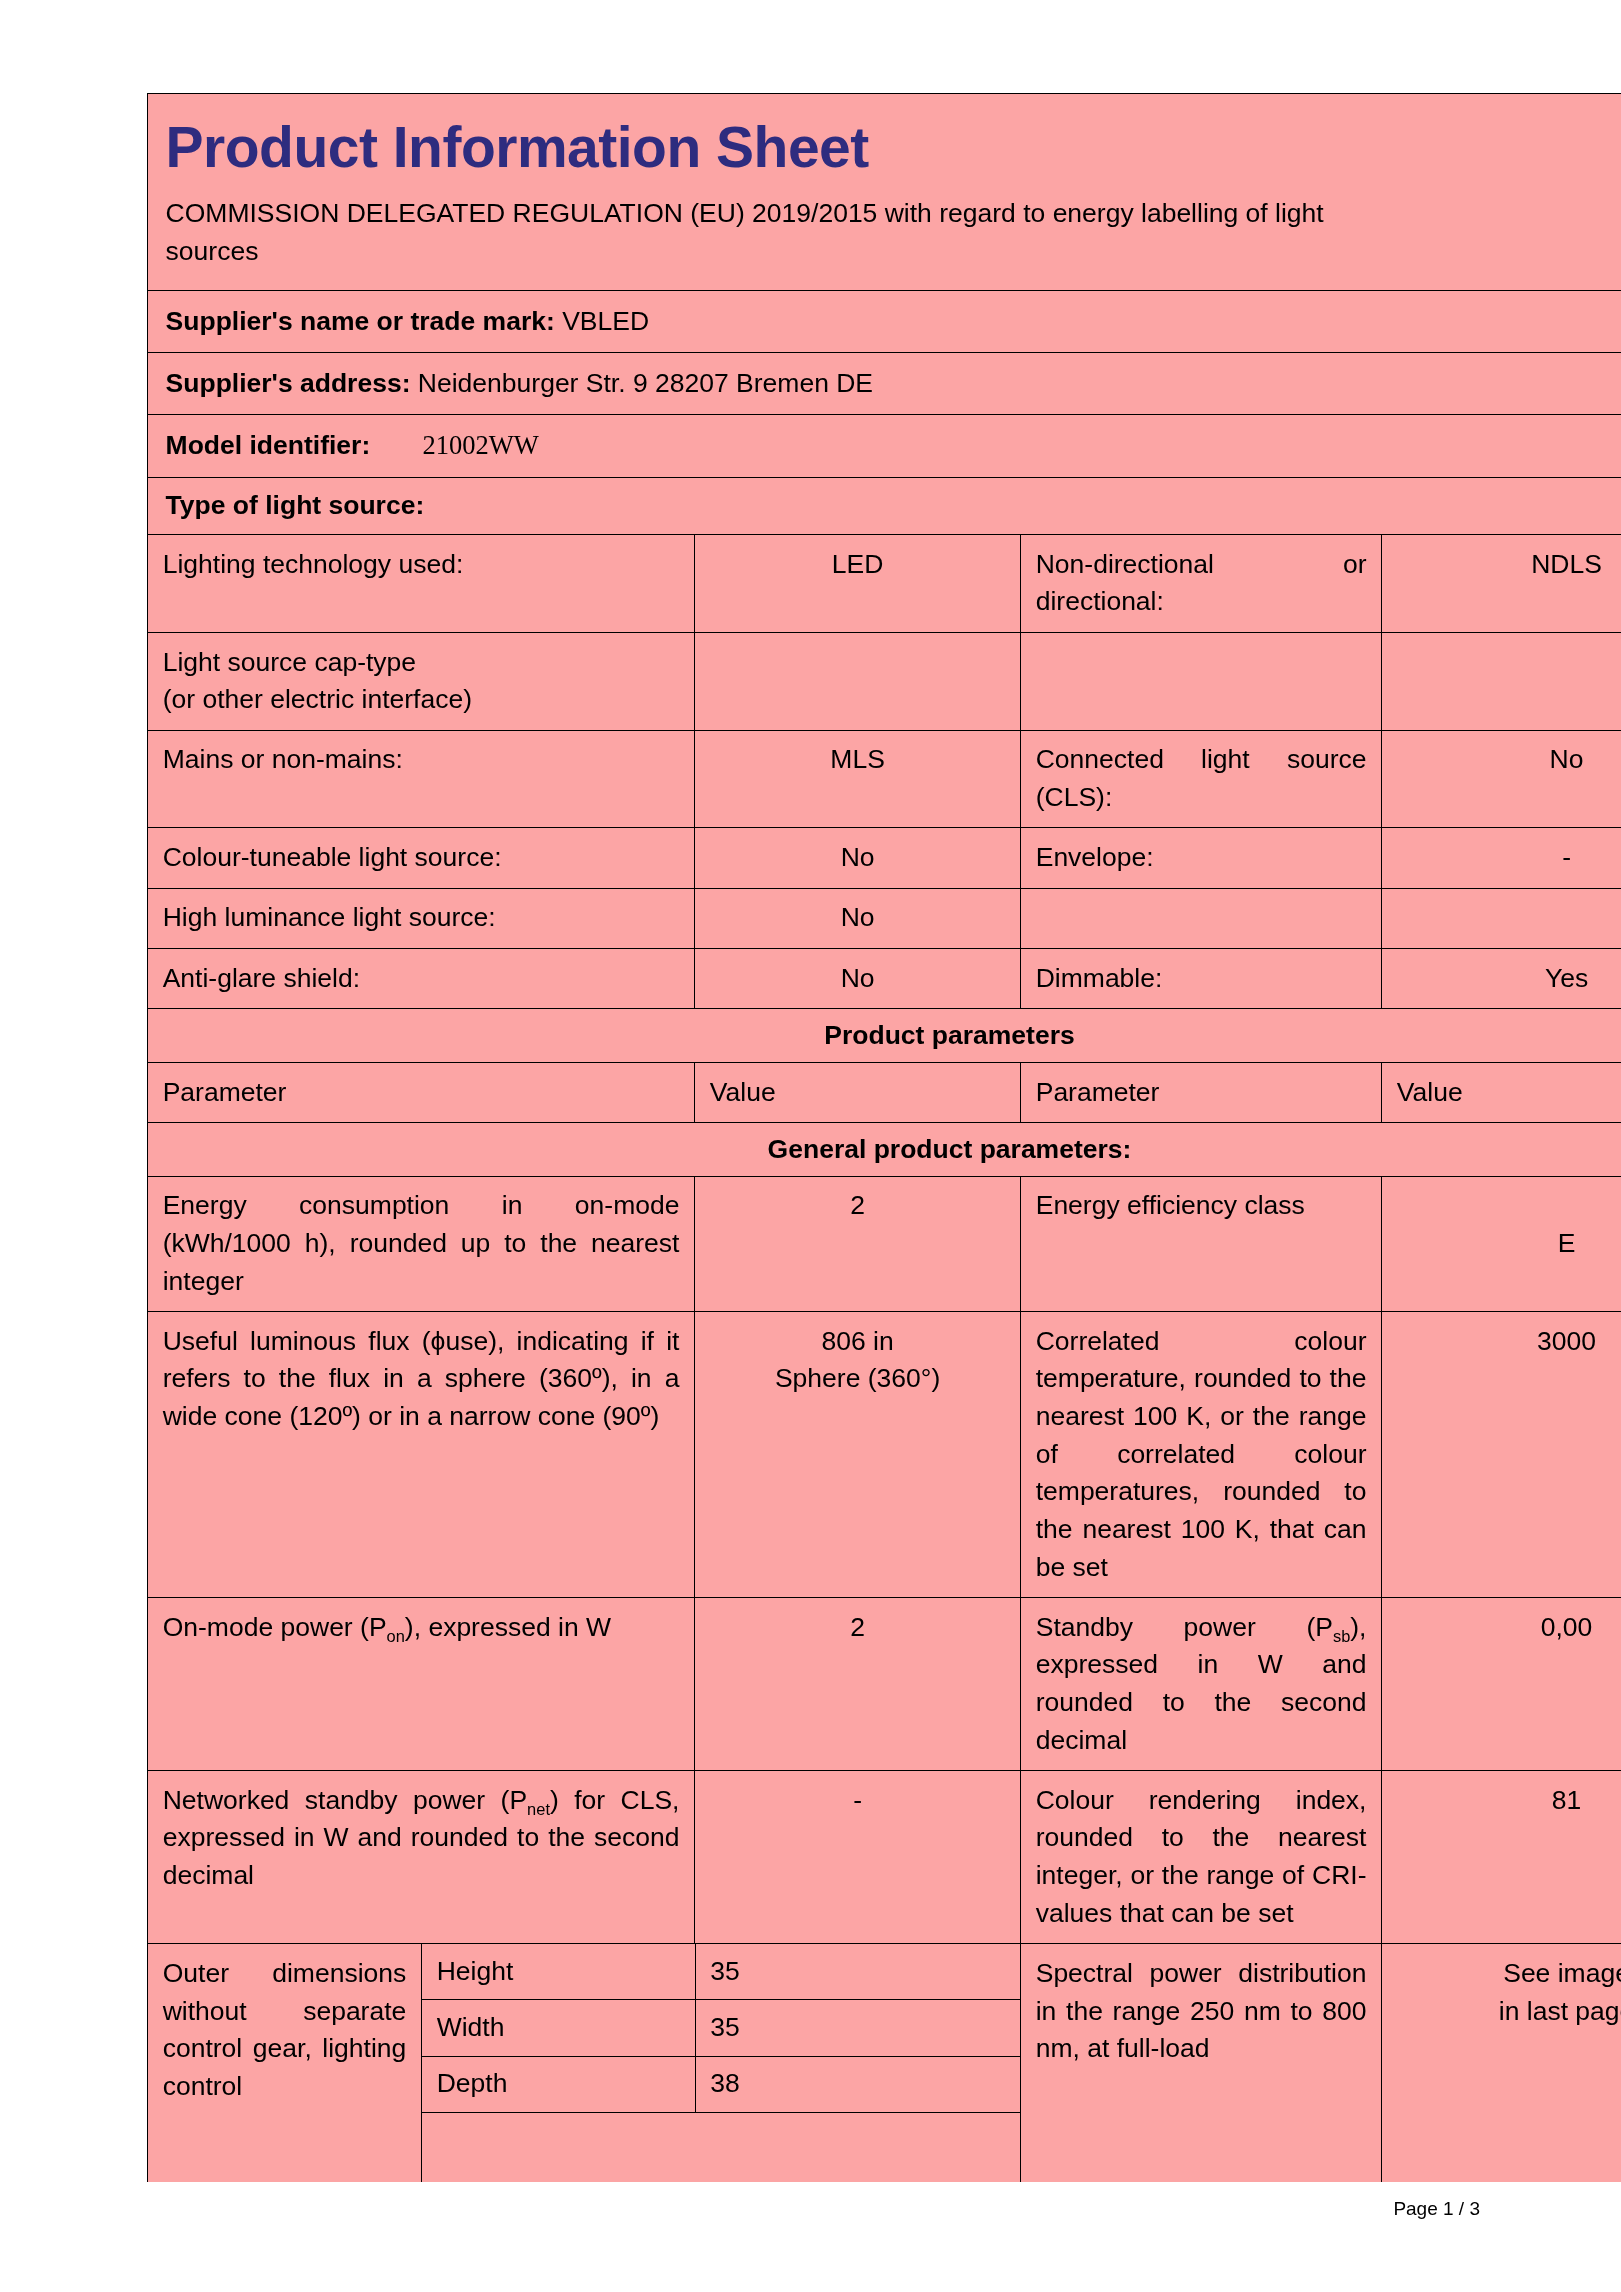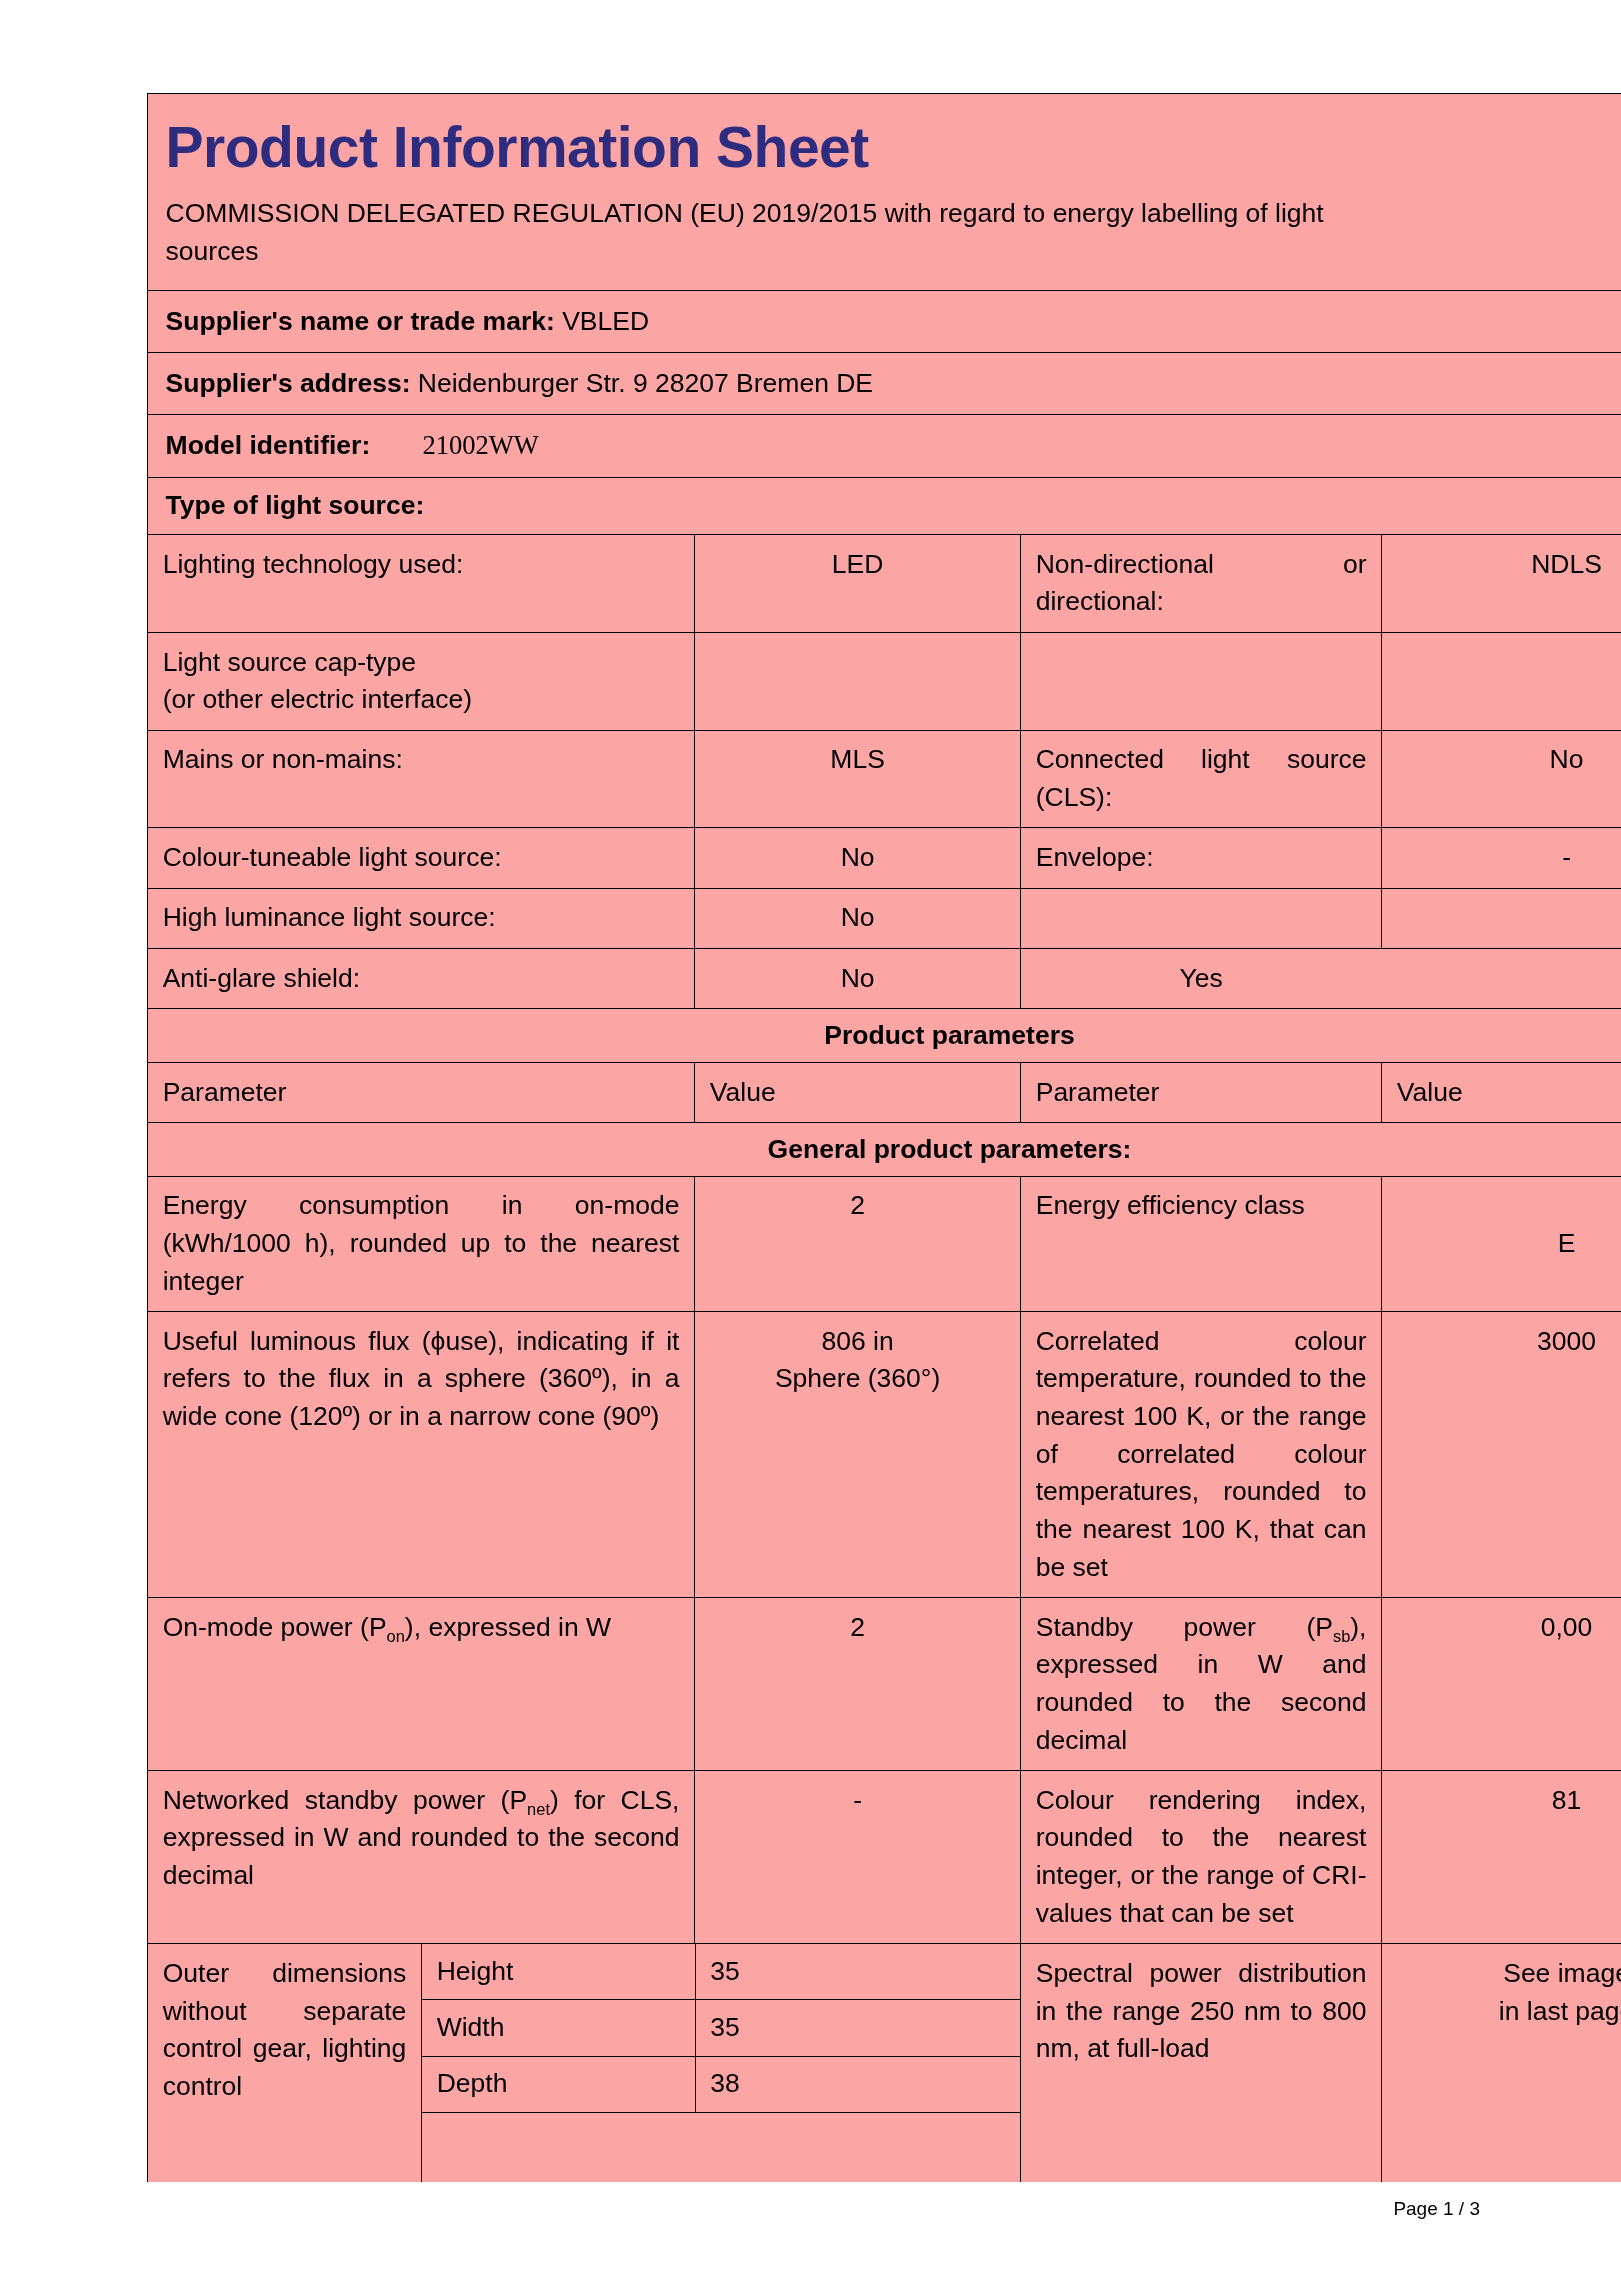--- a/index.html
+++ b/index.html
@@ -109,20 +109,21 @@
   <div class="row cells">
     <div class="param">High luminance light source:</div>
     <div class="value">No</div>
     <div class="param2"></div>
     <div class="value"></div>
   </div>
 
   <div class="row cells">
     <div class="param">Anti-glare shield:</div>
     <div class="value">No</div>
+    <div class="param2">Dimmable:</div>
     <div class="value">Yes</div>
   </div>
 
   <div class="row center-row">Product parameters</div>
 
   <div class="row cells">
     <div>Parameter</div>
     <div>Value</div>
     <div>Parameter</div>
     <div>Value</div>

